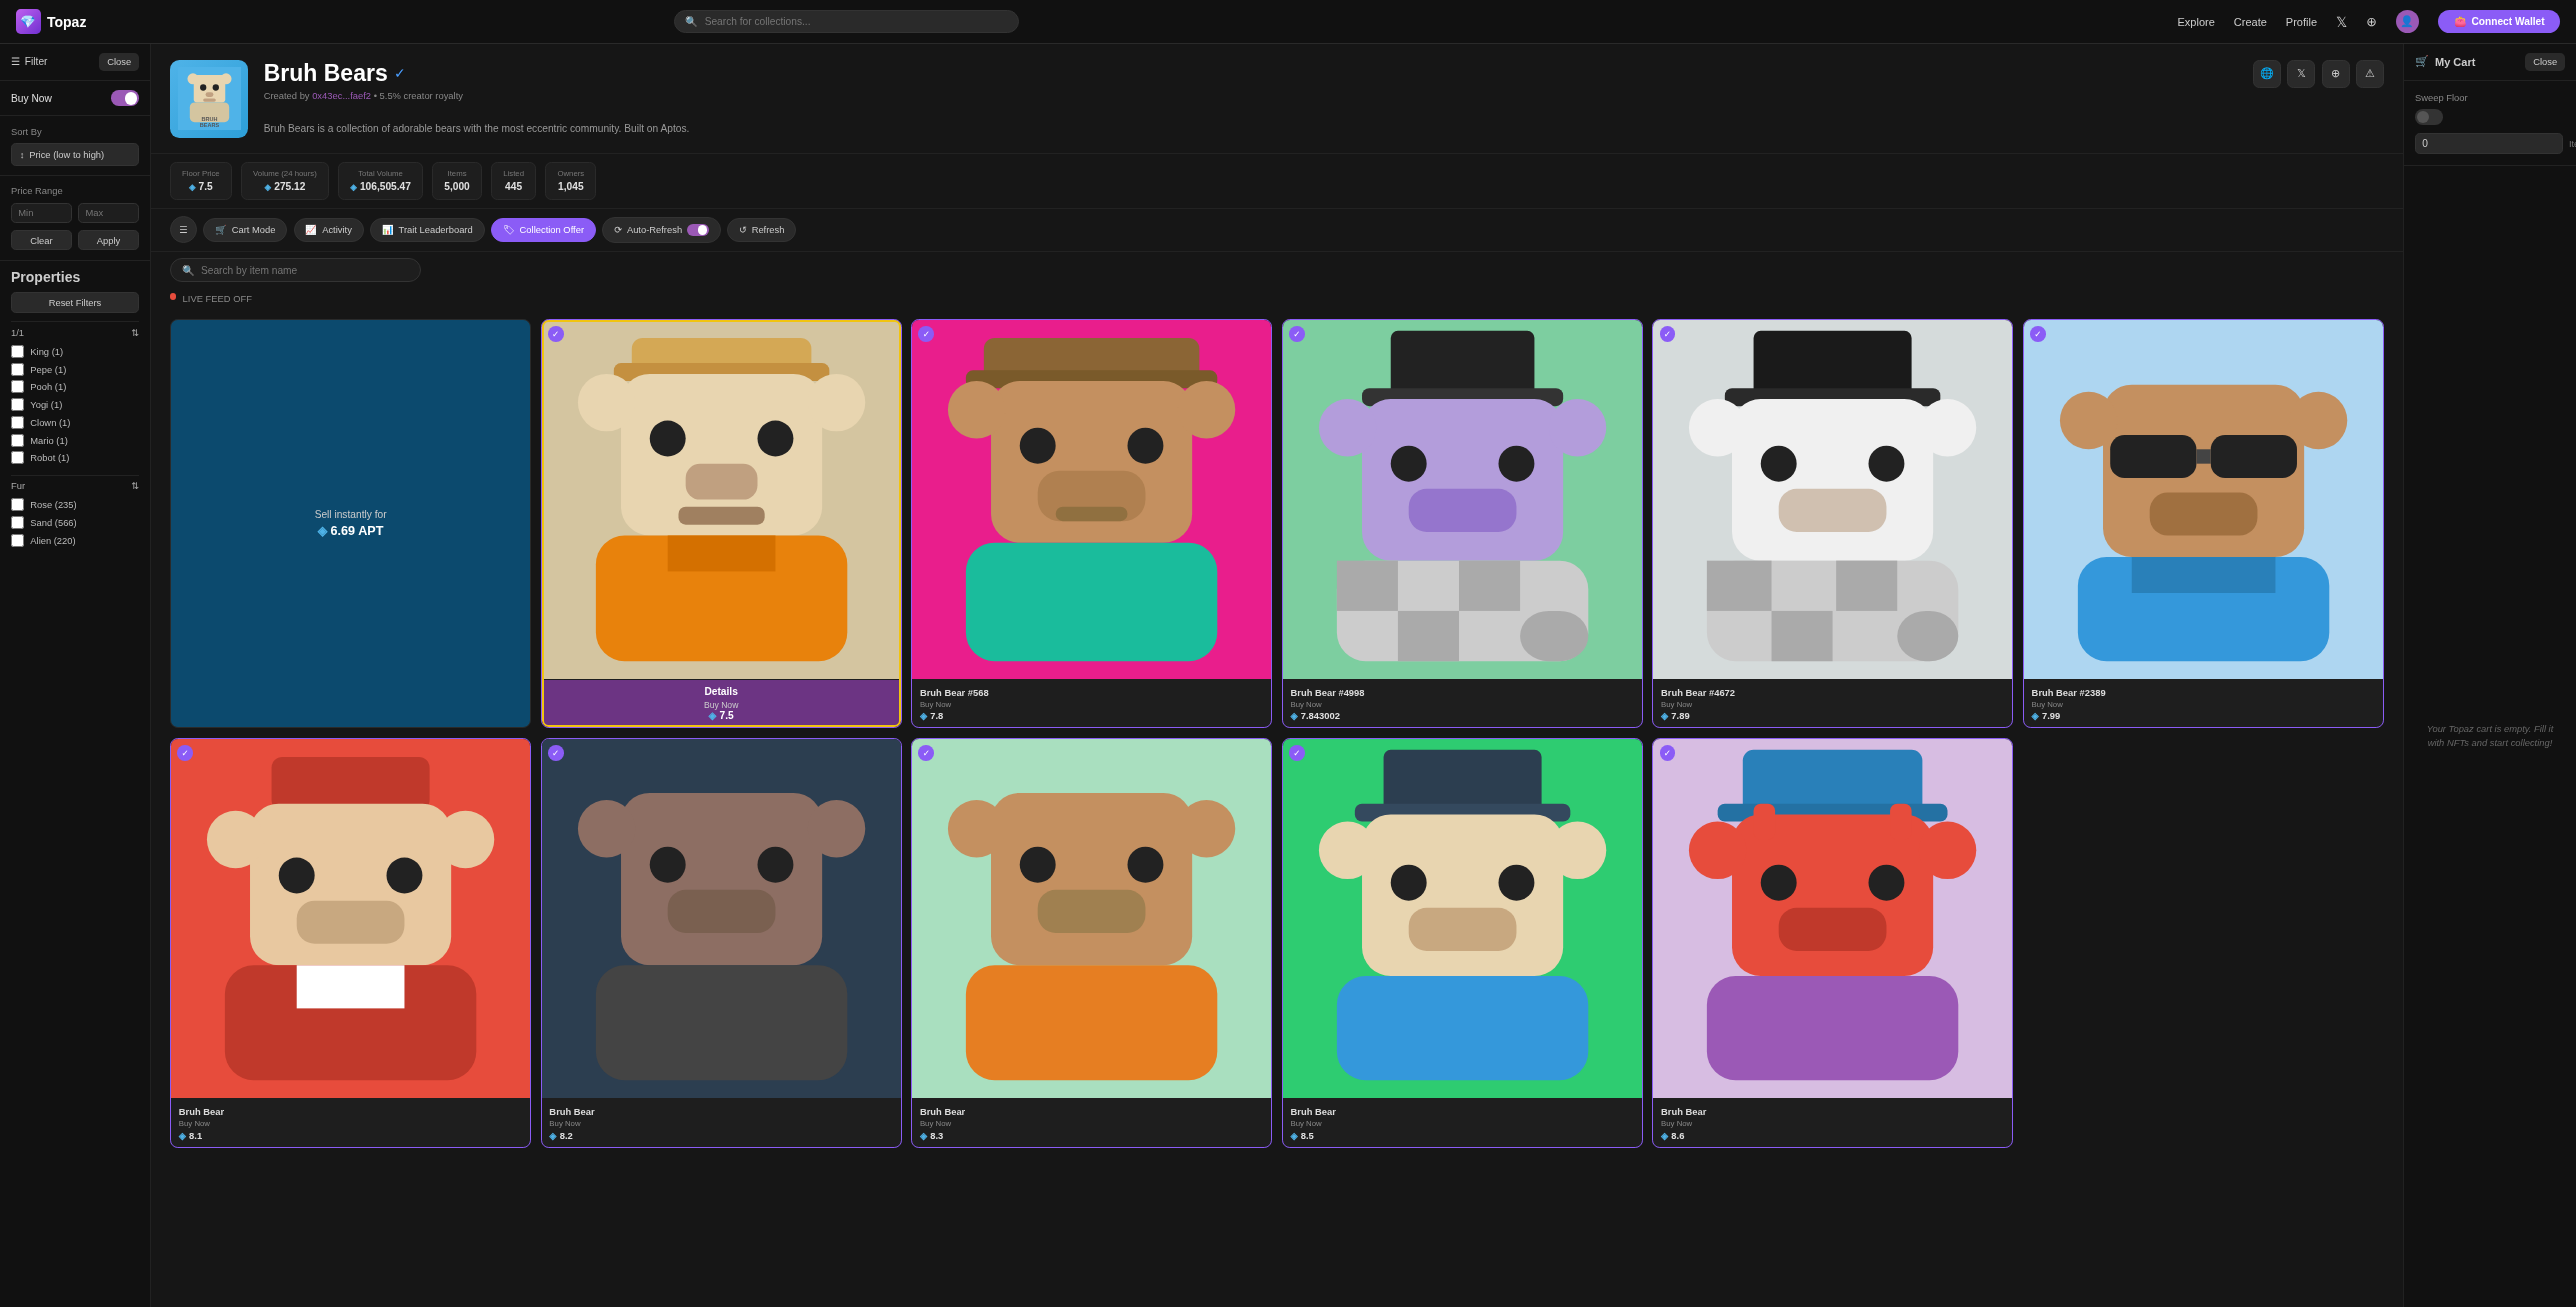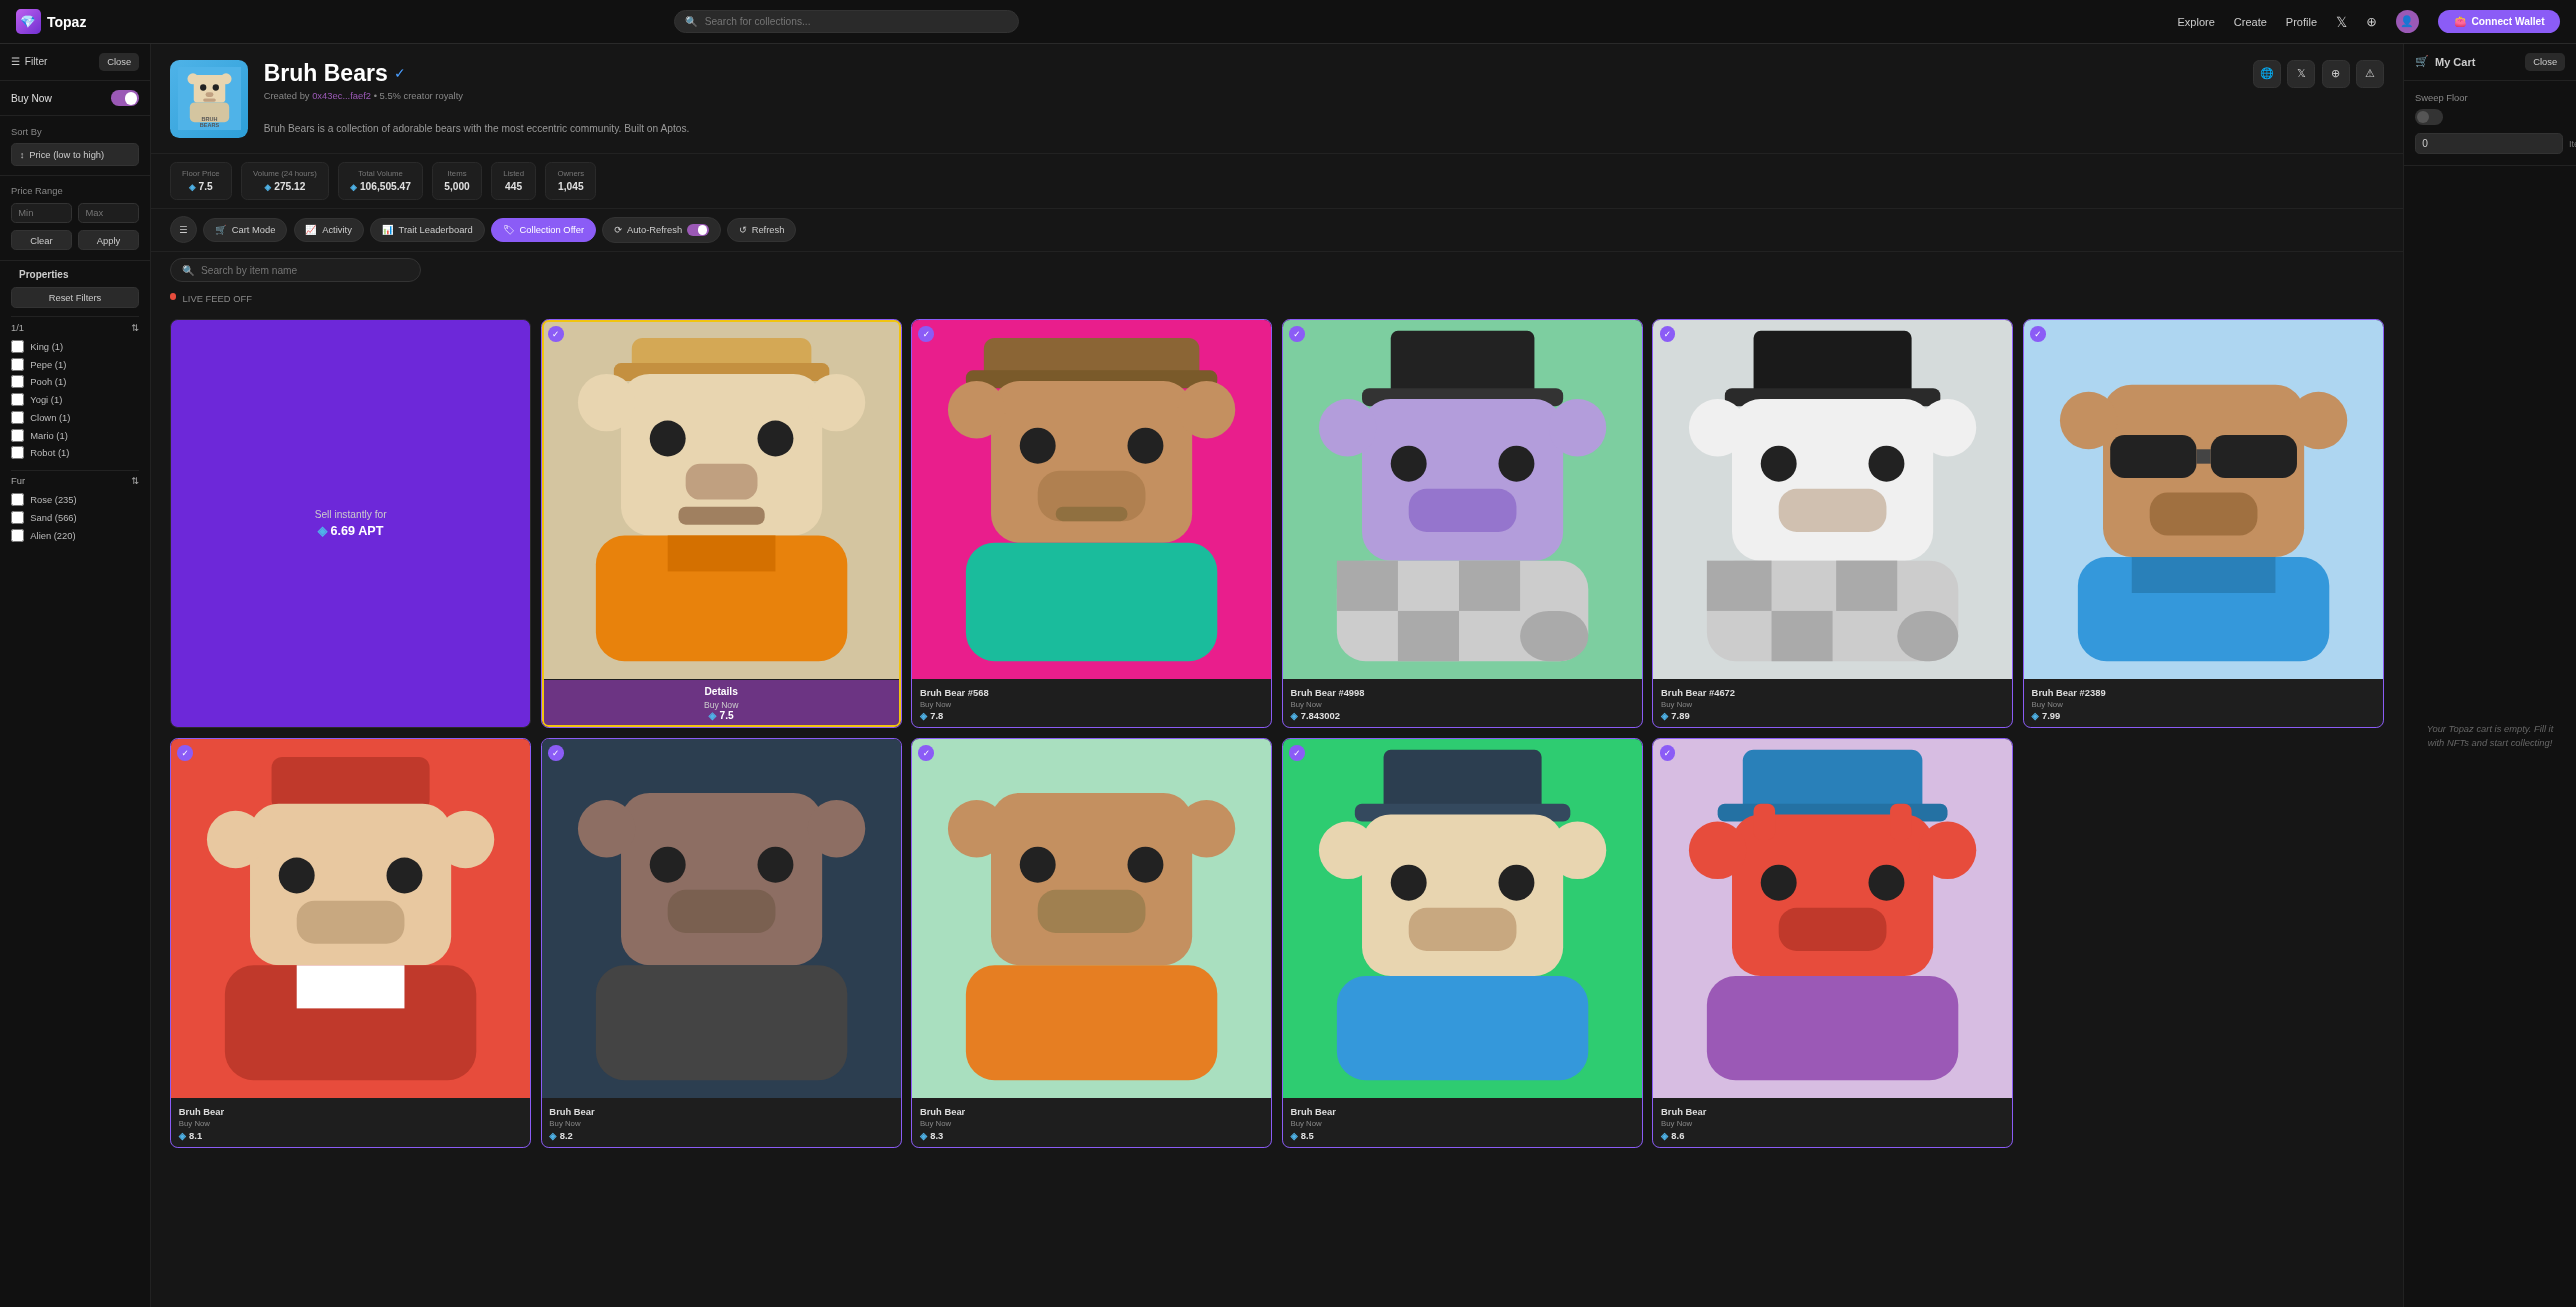--- a/index.html
+++ b/index.html
@@ -218,24 +218,23 @@
       cursor: pointer;
       font-size: 9.4px;
     }
     .properties-header {
       display: flex;
       align-items: center;
       justify-content: space-between;
       padding: 7.8px 11px;
     }
     .properties-label {
-      font-size: 10px;
+      font-size: 14px;
       font-weight: 600;
       color: #ccc;
-      margin-left: 8px;
     }
     .reset-filters-btn {
       background: #2a2a2a;
       border: 0.8px solid #333;
       color: #ccc;
       border-radius: 4.7px;
       padding: 3.9px 9.4px;
       cursor: pointer;
       font-size: 9.4px;
       width: calc(100% - 22px);
@@ -491,21 +490,21 @@
     }
     .nft-card {
       background: #1e1e1e;
       border-radius: 7.8px;
       overflow: hidden;
       border: 0.8px solid #2a2a2a;
       position: relative;
       cursor: pointer;
     }
     .nft-card.sell-instant {
-      background: #6d28d9;
+      background: #0c4a6e;
       display: flex;
       flex-direction: column;
       align-items: center;
       justify-content: center;
       min-height: 157px;
     }
     .nft-card-info {
       padding: 6.3px 7.8px;
     }
     .nft-card-name {

